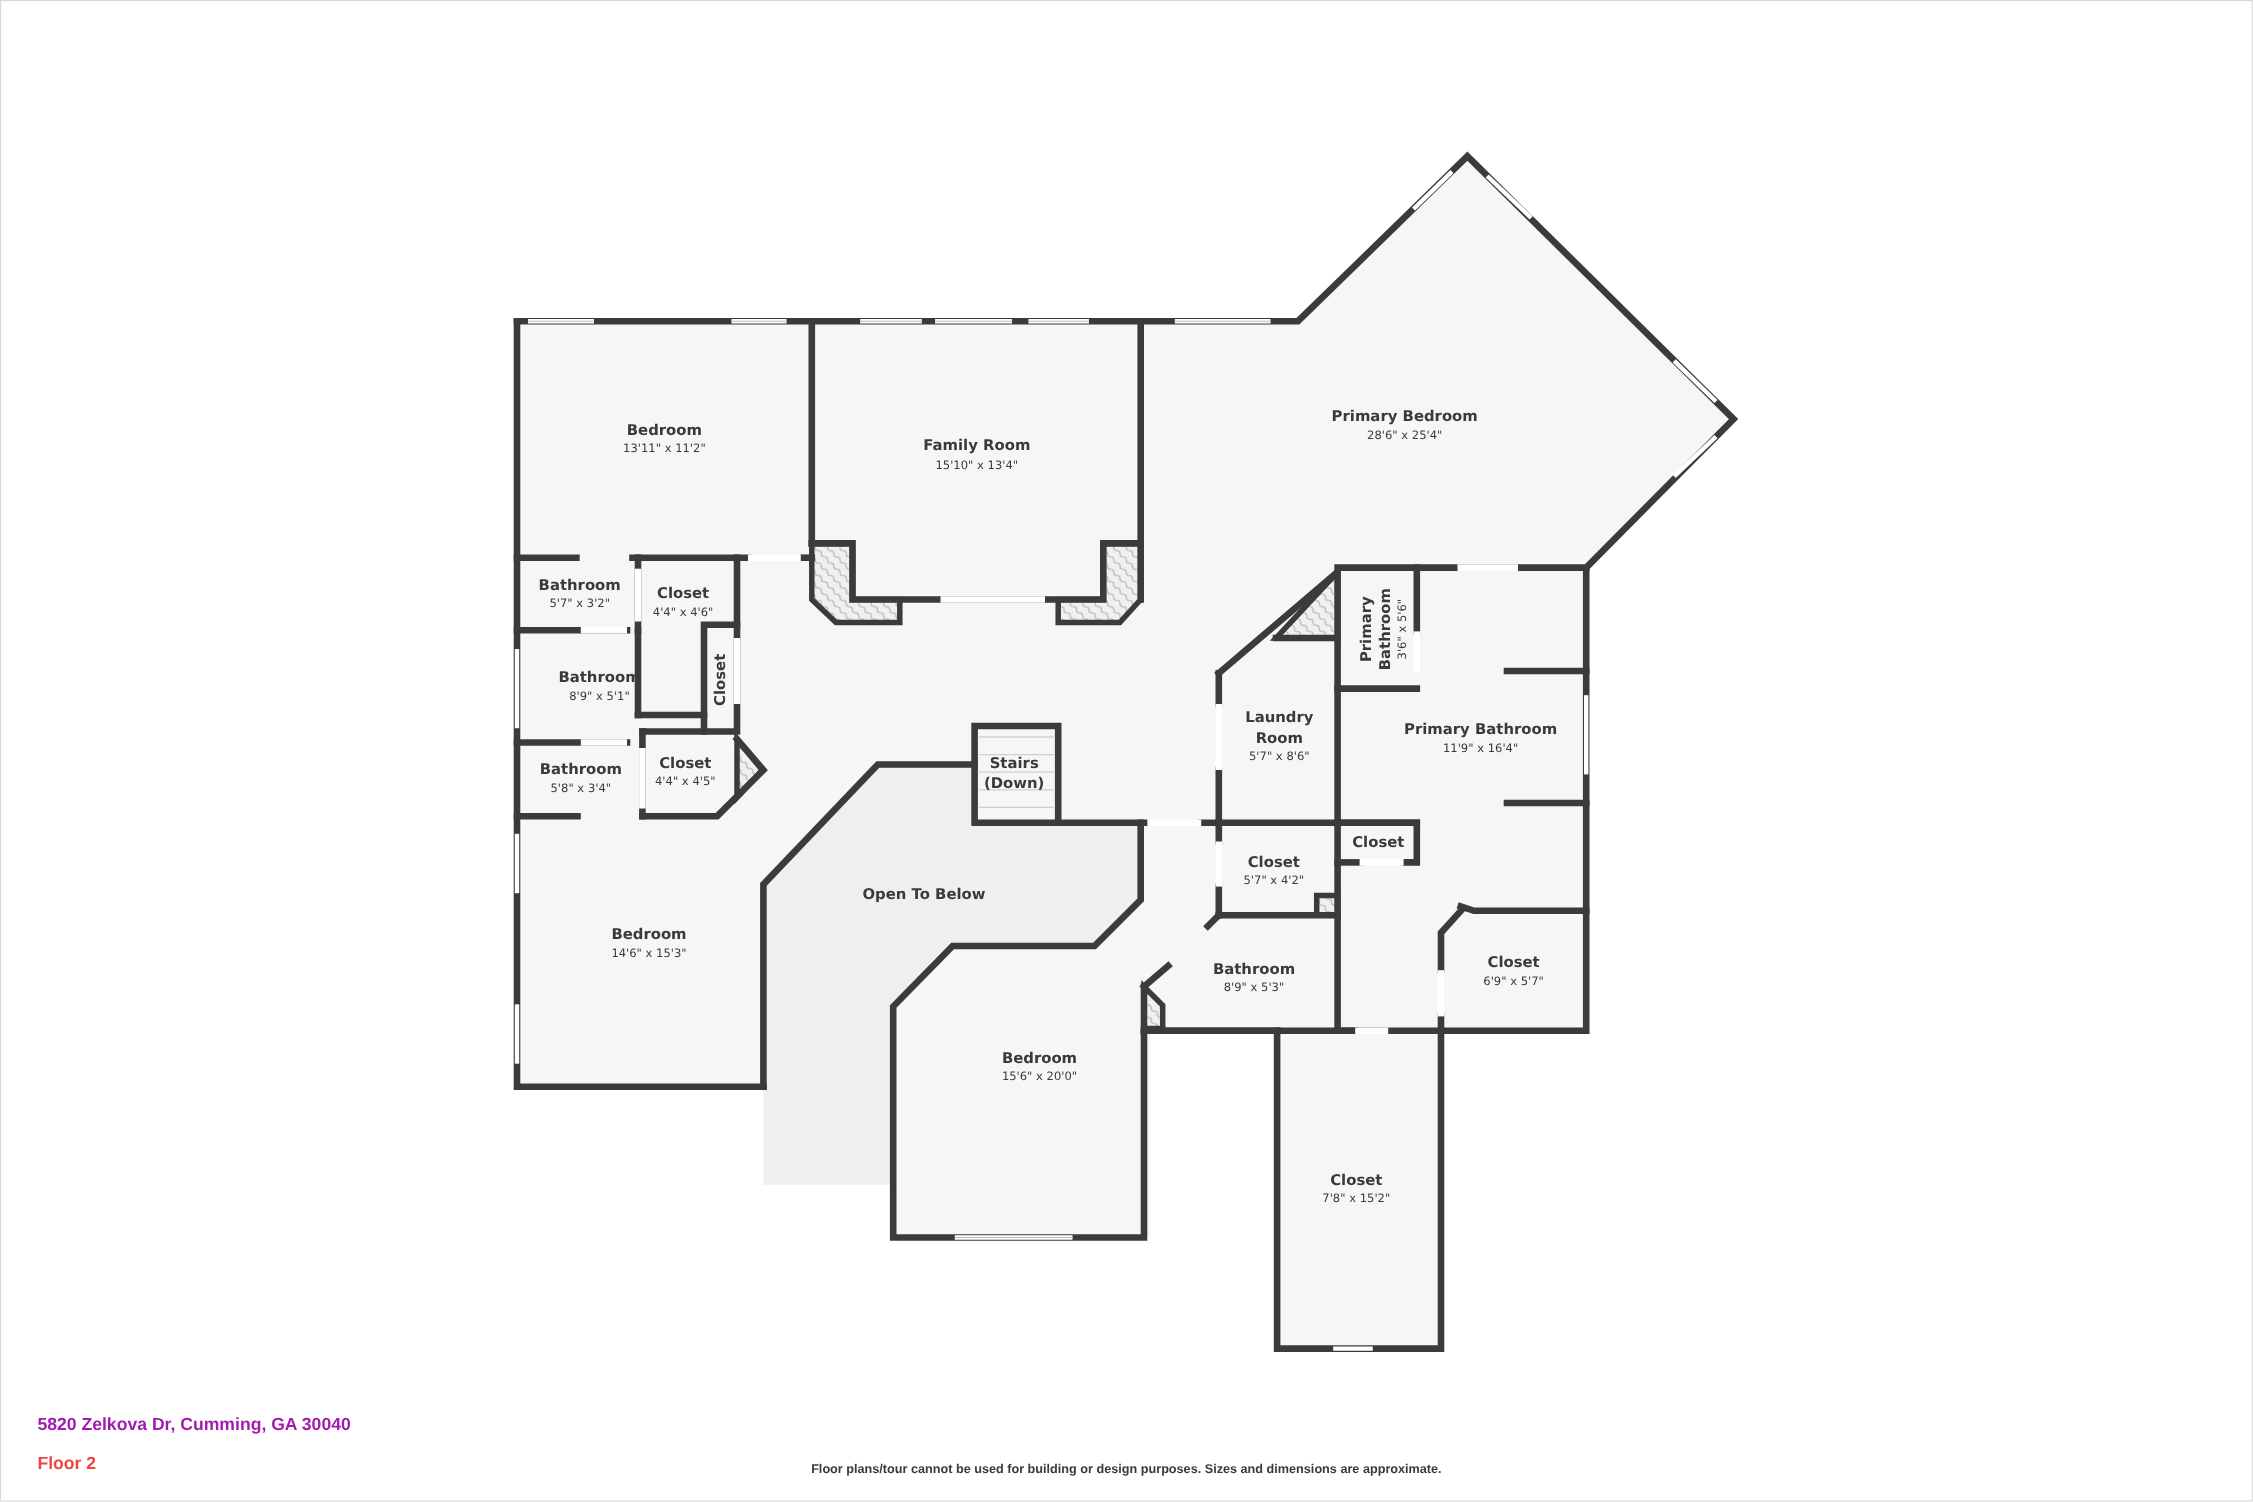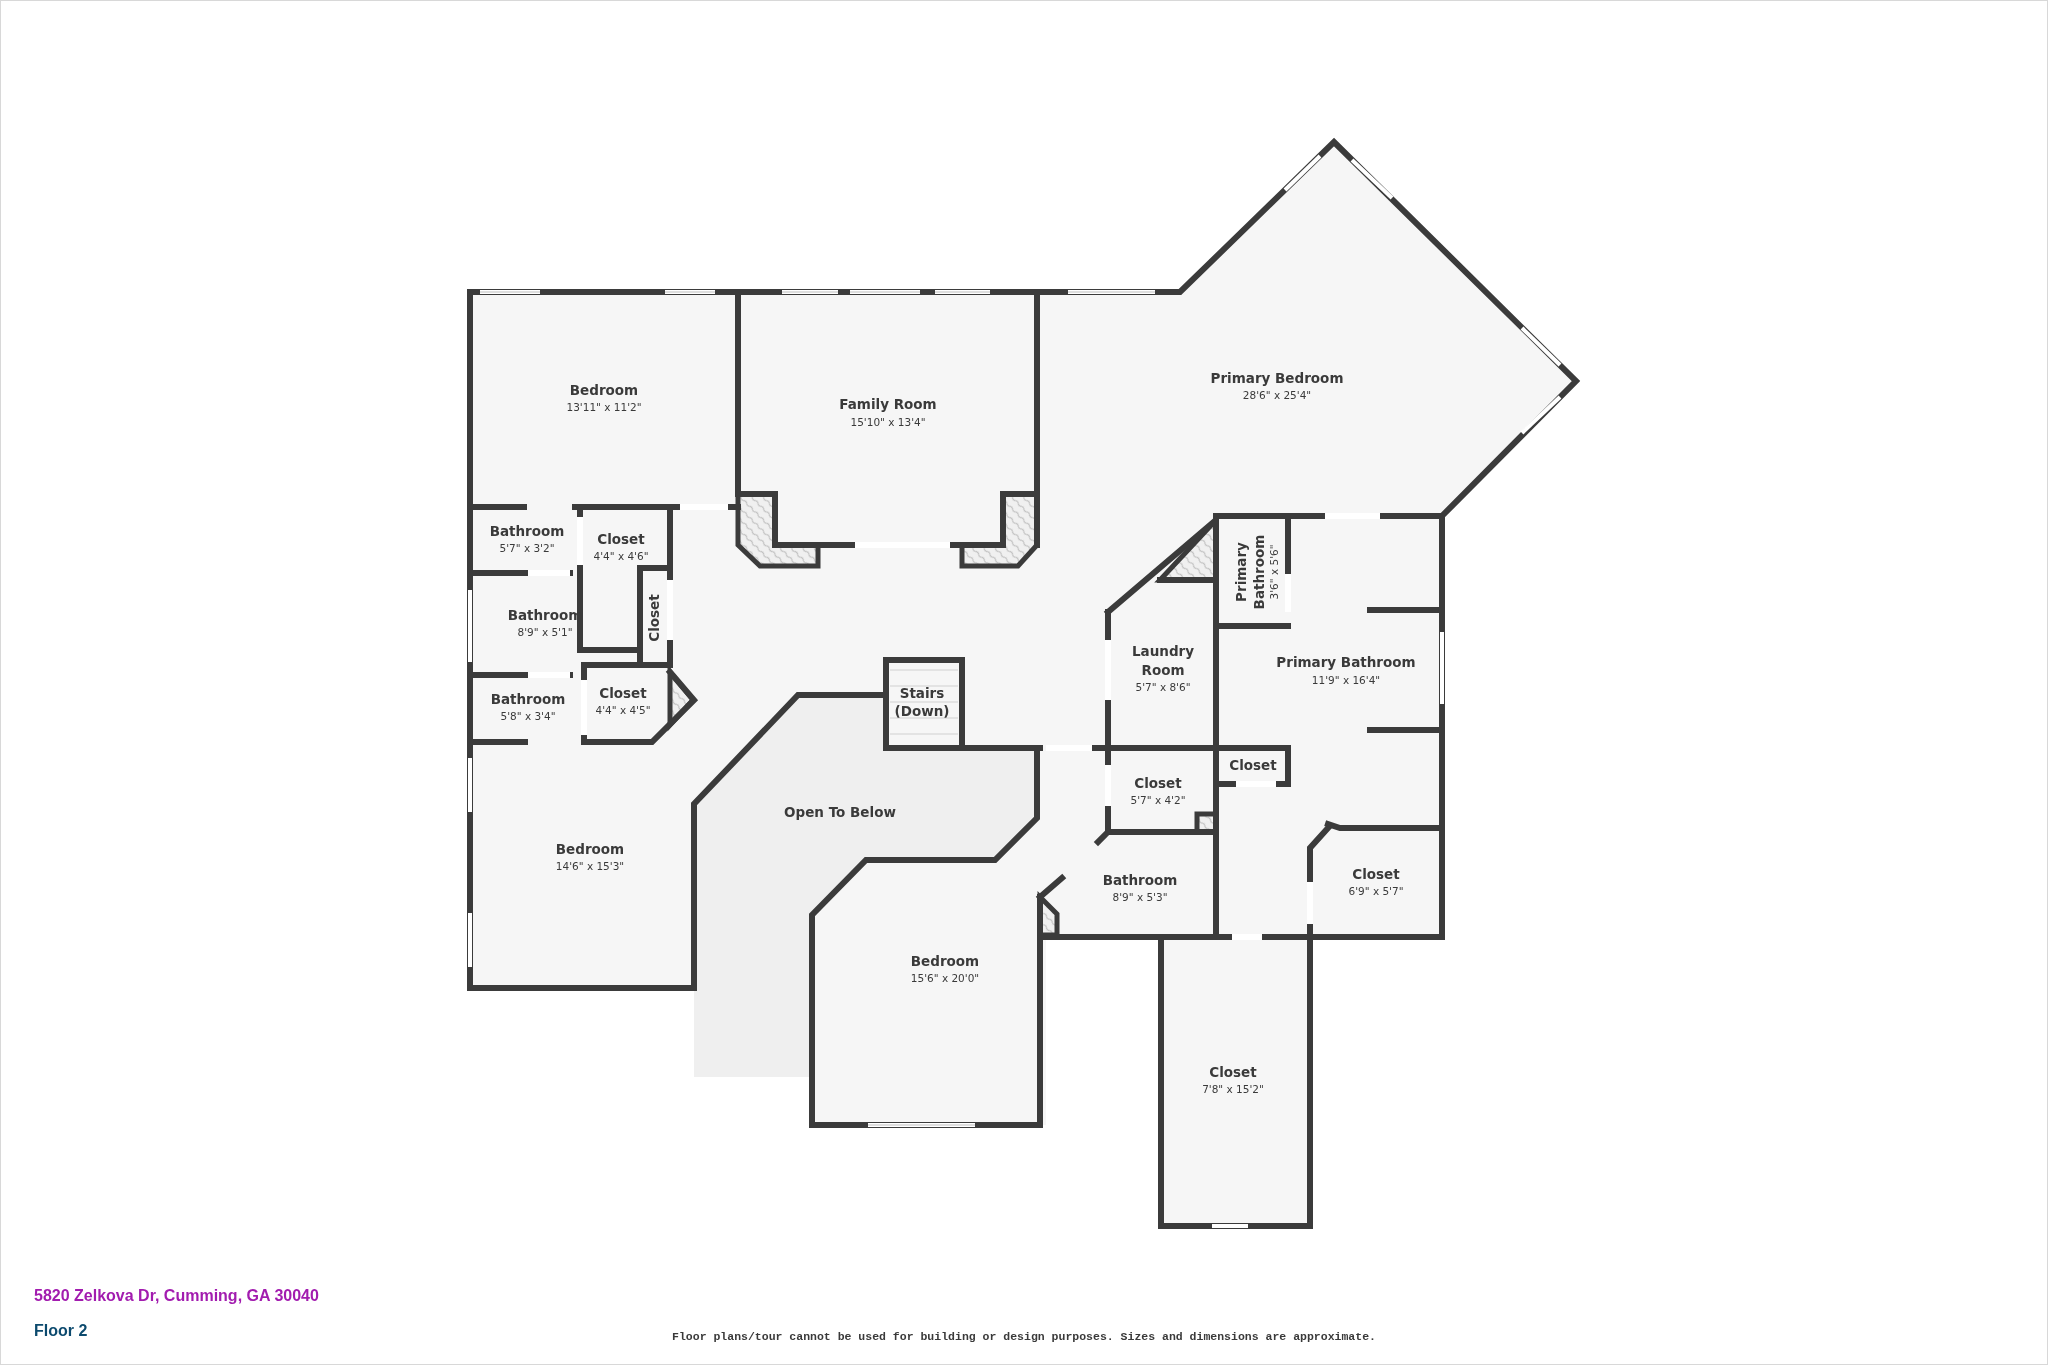--- a/index.html
+++ b/index.html
@@ -11,22 +11,22 @@
   .floor-open { fill: #efefef; }
   .wall { fill: none; stroke: #3b3b3b; stroke-width: 6; stroke-linejoin: miter; stroke-linecap: square; }
   .win { stroke: #ffffff; stroke-width: 4; }
   .win-line { stroke: #bdbdbd; stroke-width: 1; }
   .door { stroke: #ffffff; stroke-width: 6; }
   .hatch { fill: url(#hatchPat); stroke: #3b3b3b; stroke-width: 5; }
   .stair-line { stroke: #cfcfcf; stroke-width: 1.2; }
   .rname { font-family: "DejaVu Sans", sans-serif; font-weight: bold; font-size: 13.5px; fill: #3a3a3a; text-anchor: middle; }
   .rdim { font-family: "DejaVu Sans", sans-serif; font-size: 10.5px; fill: #3a3a3a; text-anchor: middle; }
   .address { position: absolute; left: 34px; top: 1287px; font-family: "Liberation Sans", sans-serif; font-weight: bold; font-size: 16px; color: #a21caf; }
-  .floor-label { position: absolute; left: 34px; top: 1322px; font-family: "Liberation Sans", sans-serif; font-weight: bold; font-size: 16px; color: #0c4a6e; }
-  .disclaimer { position: absolute; left: 0; width: 2048px; top: 1330px; text-align: center; font-family: Liberation Mono, monospace; font-weight: bold; font-size: 11.5px; color: #3a3a3a; padding-left: 0; }
+  .floor-label { position: absolute; left: 34px; top: 1322px; font-family: "Liberation Sans", sans-serif; font-weight: bold; font-size: 16px; color: #ef4444; }
+  .disclaimer { position: absolute; left: 0; width: 2048px; top: 1330px; text-align: center; font-family: Liberation Sans, sans-serif; font-weight: bold; font-size: 11.5px; color: #3a3a3a; padding-left: 0; }
   .disclaimer span { display: inline-block; margin-left: 0px; }
 </style>
 </head>
 <body>
 
 <div class="frame"></div>
 
 <svg class="plan" width="2048" height="1365" viewBox="0 0 2048 1365" xmlns="http://www.w3.org/2000/svg">
   <defs>
     <pattern id="hatchPat" width="8" height="8" patternUnits="userSpaceOnUse" patternTransform="rotate(45)">

